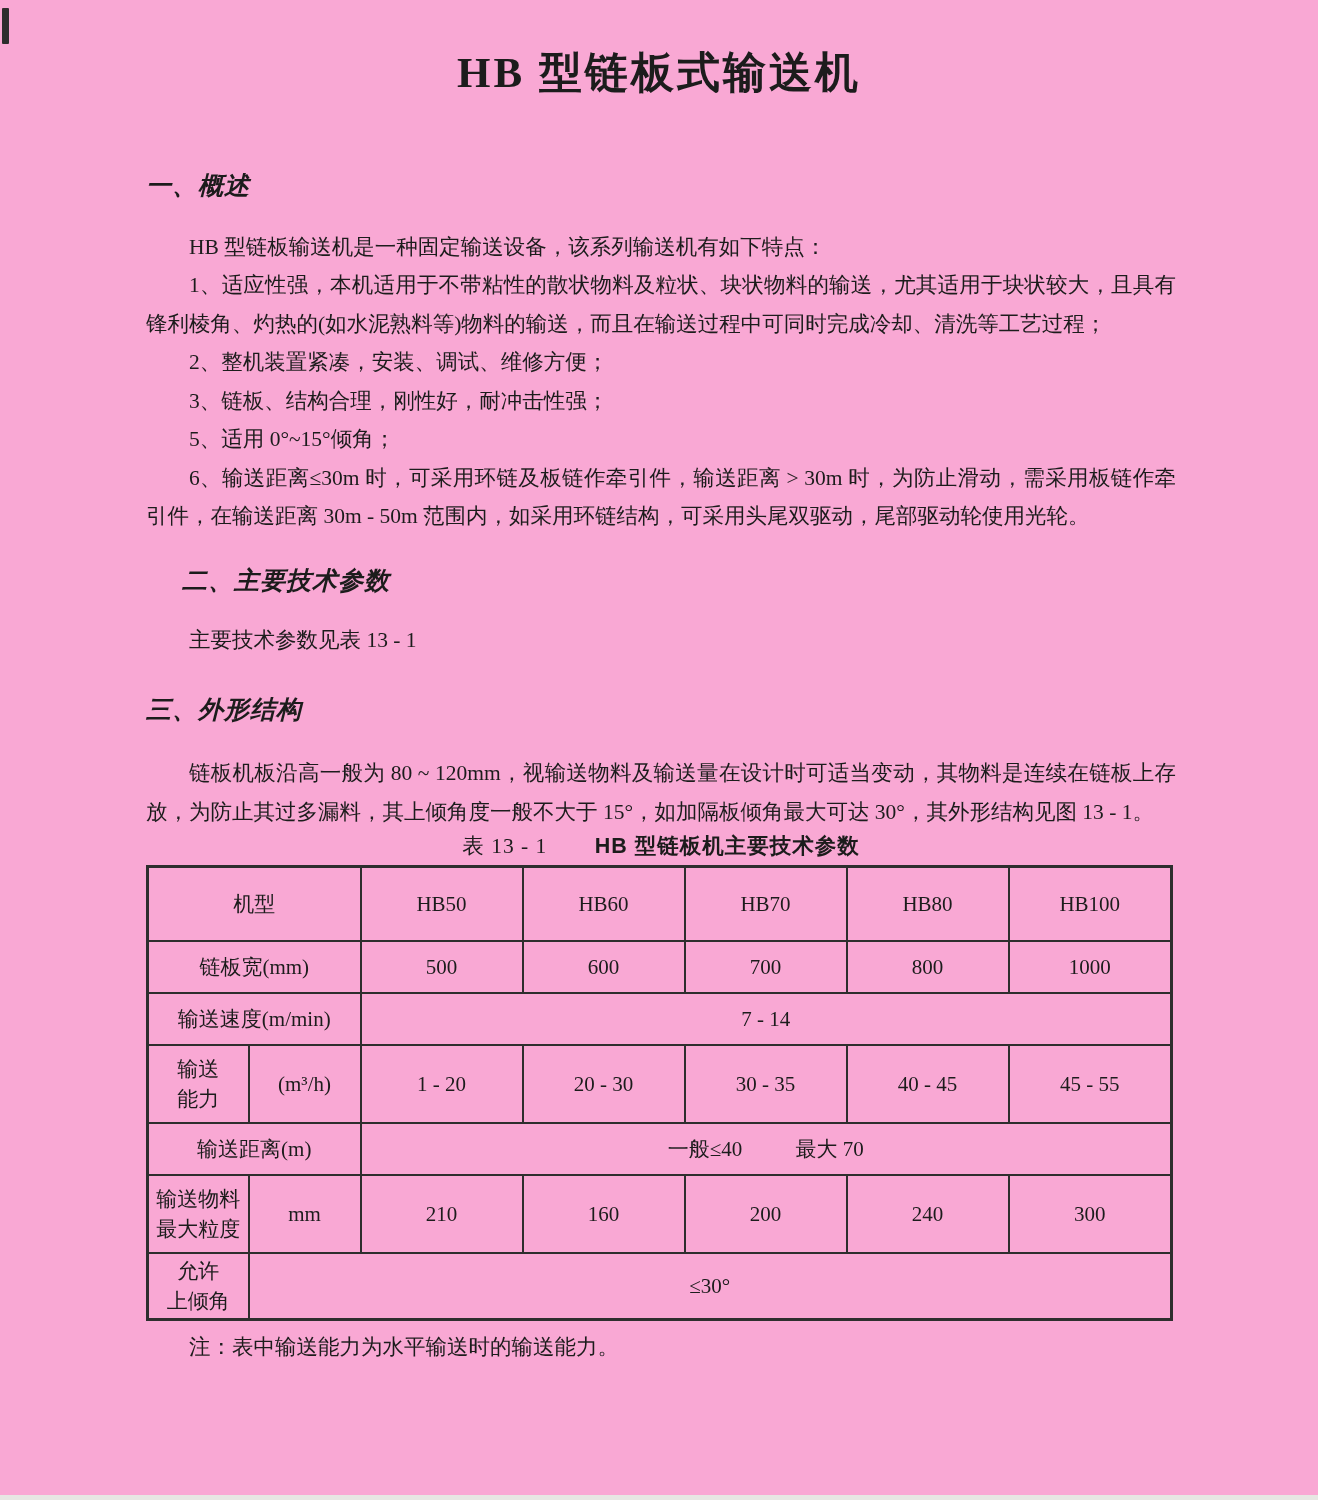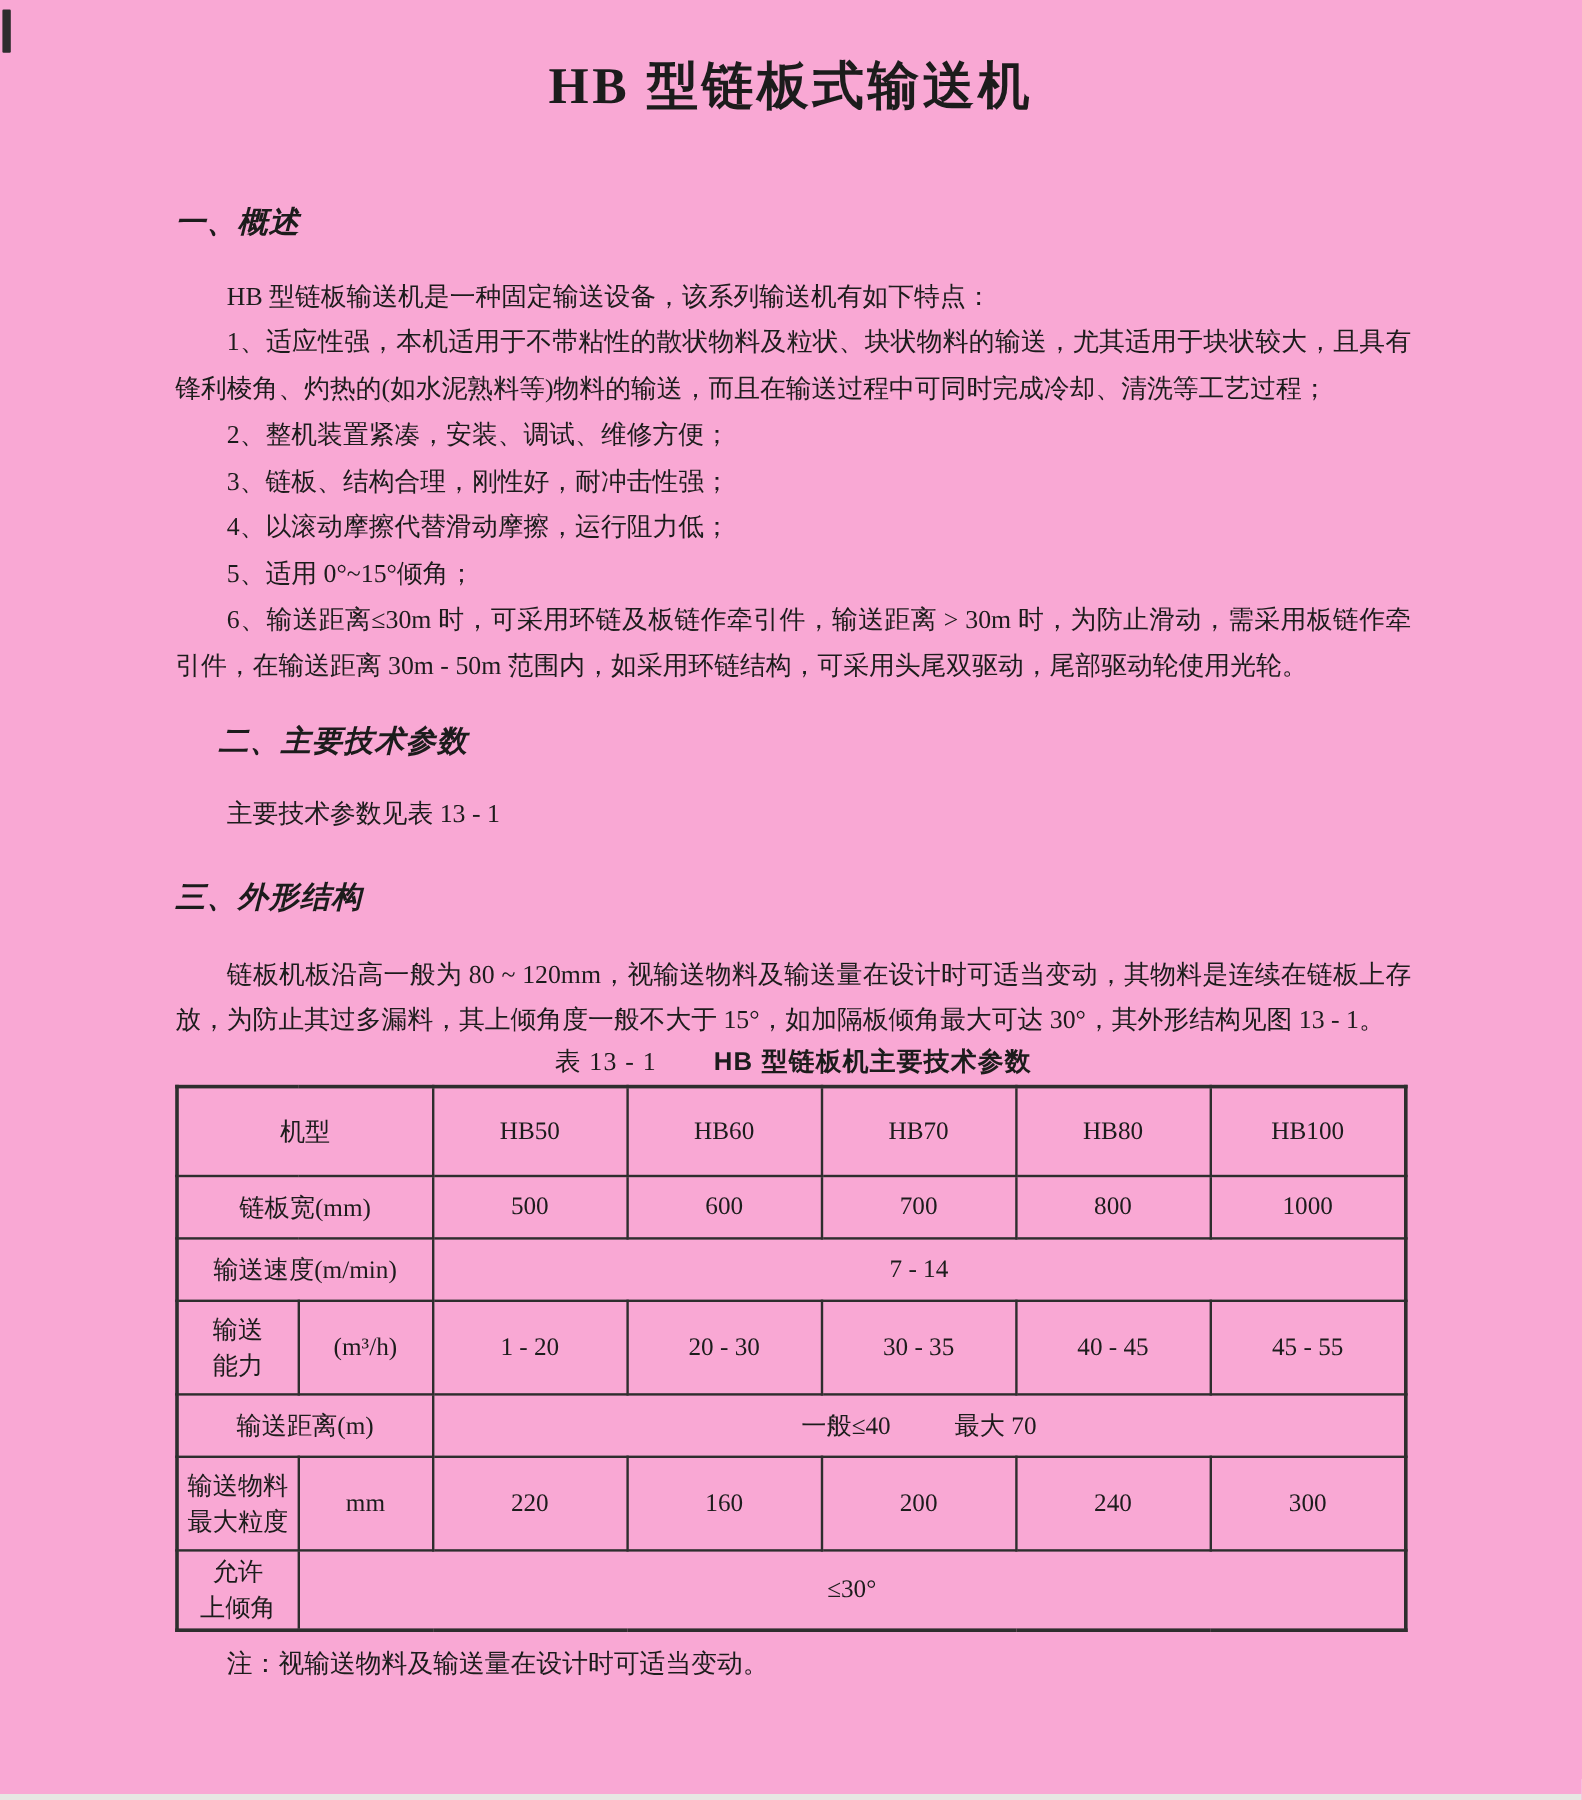--- a/index.html
+++ b/index.html
@@ -98,21 +98,20 @@
   <h1 class="doc-title">HB 型链板式输送机</h1>
 
   <div class="content">
 
     <div class="sec-heading h-1">一、概述</div>
 
     <p class="body-text intro">HB 型链板输送机是一种固定输送设备，该系列输送机有如下特点：</p>
     <p class="body-text feature">1、适应性强，本机适用于不带粘性的散状物料及粒状、块状物料的输送，尤其适用于块状较大，且具有锋利棱角、灼热的(如水泥熟料等)物料的输送，而且在输送过程中可同时完成冷却、清洗等工艺过程；</p>
     <p class="body-text feature">2、整机装置紧凑，安装、调试、维修方便；</p>
     <p class="body-text feature">3、链板、结构合理，刚性好，耐冲击性强；</p>
-    <p class="body-text feature">4、以滚动摩擦代替滑动摩擦，运行阻力低；</p>
     <p class="body-text feature">5、适用 0°~15°倾角；</p>
     <p class="body-text feature">6、输送距离≤30m 时，可采用环链及板链作牵引件，输送距离 &gt; 30m 时，为防止滑动，需采用板链作牵引件，在输送距离 30m - 50m 范围内，如采用环链结构，可采用头尾双驱动，尾部驱动轮使用光轮。</p>
 
     <div class="sec-heading h-2">二、主要技术参数</div>
     <p class="body-text s2-body">主要技术参数见表 13 - 1</p>
 
     <div class="sec-heading h-3">三、外形结构</div>
     <p class="body-text s3-body">链板机板沿高一般为 80 ~ 120mm，视输送物料及输送量在设计时可适当变动，其物料是连续在链板上存放，为防止其过多漏料，其上倾角度一般不大于 15°，如加隔板倾角最大可达 30°，其外形结构见图 13 - 1。</p>
 
     <div class="table-caption">
@@ -169,33 +168,33 @@
             <span>一般≤40</span>
             <span class="dist-gap">最大 70</span>
           </td>
         </tr>
         <tr class="r-grain">
           <td class="two-line">
             <div>输送物料</div>
             <div>最大粒度</div>
           </td>
           <td>mm</td>
-          <td>220</td>
+          <td>210</td>
           <td>160</td>
           <td>200</td>
           <td>240</td>
           <td>300</td>
         </tr>
         <tr class="r-angle">
           <td class="two-line">
             <div>允许</div>
             <div>上倾角</div>
           </td>
           <td colspan="6">≤30°</td>
         </tr>
       </tbody>
     </table>
 
-    <p class="table-note">注：视输送物料及输送量在设计时可适当变动。</p>
+    <p class="table-note">注：表中输送能力为水平输送时的输送能力。</p>
   </div>
 
   <div class="scan-edge"></div>
 </div>
 
 </body></html>

